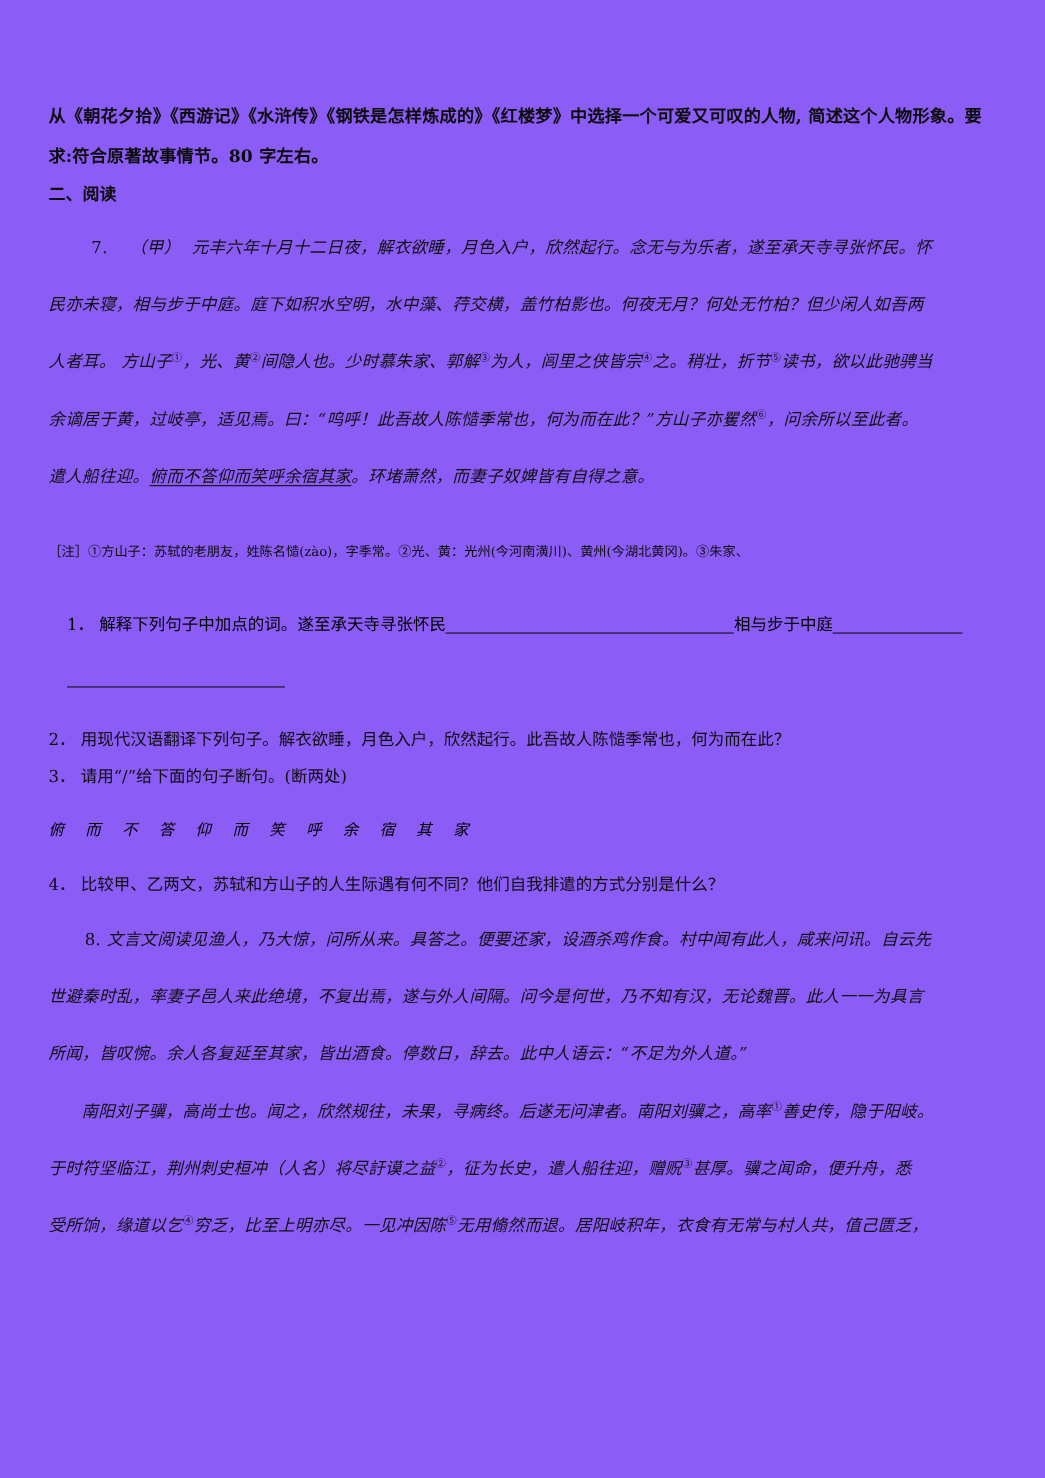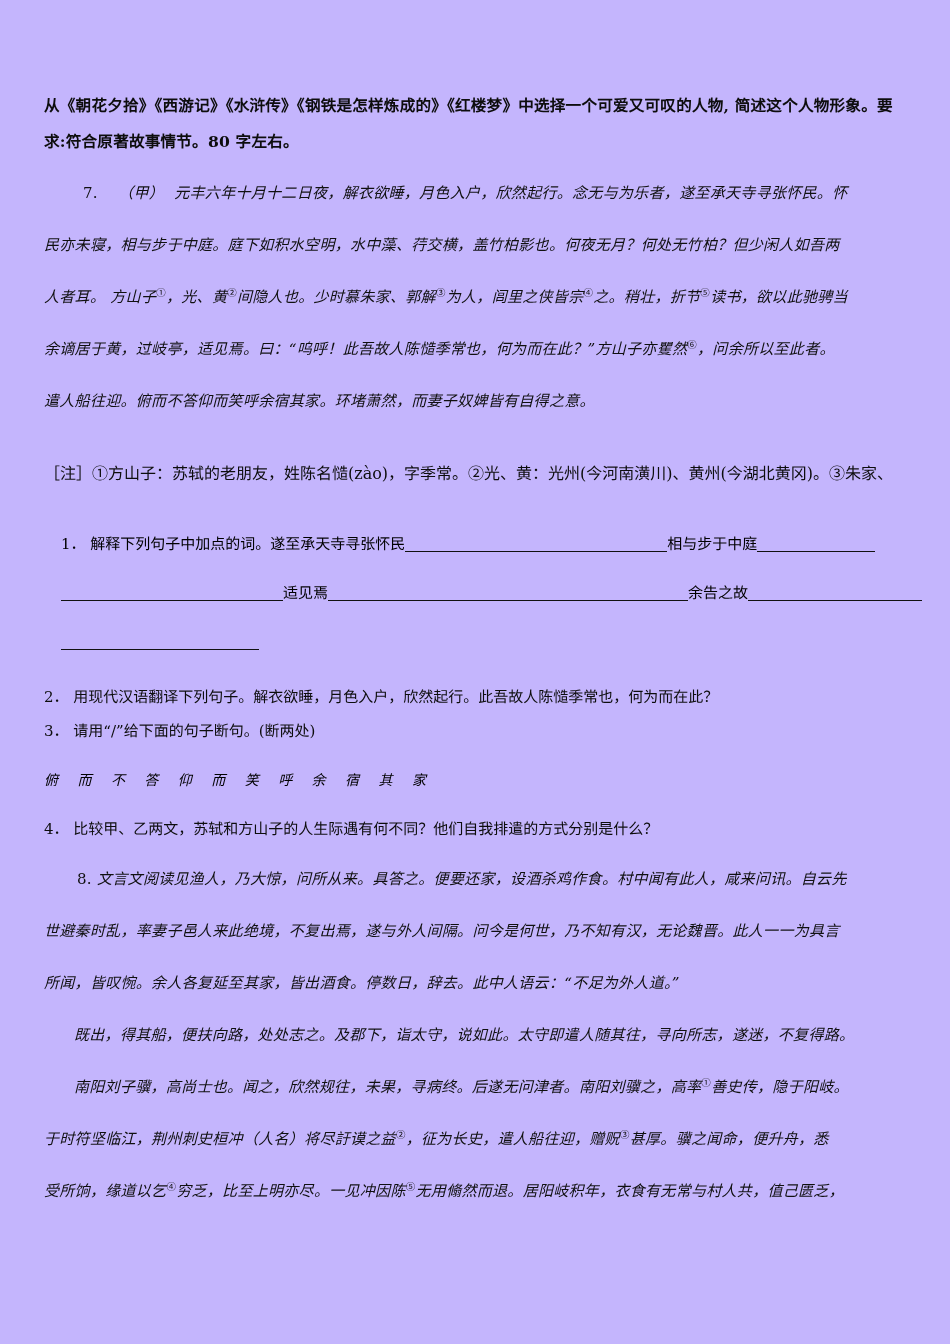--- a/index.html
+++ b/index.html
@@ -10,21 +10,21 @@
   }
   body {
     font-family: "DejaVu Serif", "Liberation Serif", serif;
     color: #000000;
   }
   .page {
     position: relative;
     width: 950px;
     height: 1344px;
     margin: 0 auto;
-    background: #c4b5fd;
+    background: #8b5cf6;
     overflow: hidden;
     box-sizing: border-box;
     padding: 88px 42px 0 44px;
   }
   
   .p {
     font-size: 15.2px;
     line-height: 35px;
     text-align: justify;
     text-justify: inter-ideograph;
@@ -49,21 +49,21 @@
     font-family: "DejaVu Serif", "Liberation Serif", serif;
     font-style: italic;
     font-size: 15px;
     line-height: 37px;
     text-align: justify;
     text-justify: inter-ideograph;
     letter-spacing: 0.3px;
     color: #101010;
   }
   .note-line {
-    font-size: 16px;
+    font-size: 12px;
     line-height: 33px;
     text-align: justify;
     text-justify: inter-ideograph;
     color: #0d0d0d;
   }
   .q {
     font-size: 15px;
     line-height: 34px;
     margin: 0;
     color: #0d0d0d;
@@ -74,20 +74,21 @@
     letter-spacing: 7.5px;
     font-style: italic;
   }
   sup.note-mark {
     font-size: 9.5px;
     vertical-align: super;
     font-style: normal;
     line-height: 0;
   }
   .underline-span {
+    text-decoration: underline;
     text-underline-offset: 3px;
     text-decoration-thickness: 1px;
   }
   
   .blank {
     display: inline-block;
     border-bottom: 1.1px solid #111;
     vertical-align: -3px;
     height: 14px;
   }
@@ -108,20 +109,21 @@
 </head>
 <body>
 
 <div class="page">
 
   <div>
     <p class="p bold-head">从《朝花夕拾》《西游记》《水浒传》《钢铁是怎样炼成的》《红楼梦》中选择一个可爱又可叹的人物, 简述这个人物形象。要</p>
     <p class="p bold-head">求:符合原著故事情节。80 字左右。</p>
   </div>
 
+  <p class="p section-title">二、阅读</p>
 
   <div>
 
     <p class="classical" style="text-indent:2.6em;"><span class="num">7.</span>&nbsp;&nbsp;&nbsp;&nbsp;<span>（甲）</span>&nbsp;&nbsp;<span>元丰六年十月十二日夜，解衣欲睡，月色入户，欣然起行。念无与为乐者，遂至承天寺寻张怀民。怀</span></p>
 
     <p class="classical">民亦未寝，相与步于中庭。庭下如积水空明，水中藻、荇交横，盖竹柏影也。何夜无月？何处无竹柏？但少闲人如吾两</p>
 
     <p class="classical"><span>人者耳。</span>&nbsp;<span>方山子</span><sup class="note-mark">①</sup><span>，光、黄</span><sup class="note-mark">②</sup><span>间隐人也。少时慕朱家、郭解</span><sup class="note-mark">③</sup><span>为人，闾里之侠皆宗</span><sup class="note-mark">④</sup><span>之。稍壮，折节</span><sup class="note-mark">⑤</sup><span>读书，欲以此驰骋当</span></p>
 
 
@@ -133,21 +135,20 @@
 
     <div>
       <p class="note-line">［注］①方山子：苏轼的老朋友，姓陈名慥(zào)，字季常。②光、黄：光州(今河南潢川)、黄州(今湖北黄冈)。③朱家、</p>
     </div>
 
     <div class="gap-sm"></div>
 
     <div>
       <p class="q1-line1"><span class="num">1．</span>&nbsp;<span>解释下列句子中加点的词。</span><span>遂至承天寺寻张怀民</span><span class="blank" style="width:262px;"></span><span>相与步于中庭</span><span class="blank" style="width:118px;"></span></p>
 
-      <p class="q1-line2"><span class="blank" style="width:222px;"></span><span>适见焉</span><span class="blank" style="width:360px;"></span><span>余告之故</span><span class="blank" style="width:174px;"></span></p>
 
       <p class="q1-line3"><span class="blank" style="width:198px;"></span></p>
     </div>
 
     <div class="gap-sm"></div>
 
     <p class="q"><span class="num">2．</span>&nbsp;<span>用现代汉语翻译下列句子。解衣欲睡，月色入户，欣然起行。此吾故人陈慥季常也，何为而在此？</span></p>
 
     <p class="q"><span class="num">3．</span>&nbsp;<span>请用“/”给下面的句子断句。(断两处)</span></p>
 
@@ -157,21 +158,20 @@
   </div>
 
   <div>
 
     <p class="classical" style="text-indent:2.2em;"><span class="num">8.</span>&nbsp;<span>文言文阅读</span><span>见渔人，乃大惊，问所从来。具答之。便要还家，设酒杀鸡作食。村中闻有此人，咸来问讯。自云先</span></p>
 
     <p class="classical">世避秦时乱，率妻子邑人来此绝境，不复出焉，遂与外人间隔。问今是何世，乃不知有汉，无论魏晋。此人一一为具言</p>
 
     <p class="classical">所闻，皆叹惋。余人各复延至其家，皆出酒食。停数日，辞去。此中人语云：“不足为外人道。”</p>
 
-    <p class="classical indent2">既出，得其船，便扶向路，处处志之。及郡下，诣太守，说如此。太守即遣人随其往，寻向所志，遂迷，不复得路。</p>
 
     <p class="classical indent2"><span>南阳刘子骥，高尚士也。闻之，欣然规往，未果，寻病终。后遂无问津者。南阳刘骥之，高率</span><sup class="note-mark">①</sup><span>善史传，隐于阳岐。</span></p>
 
     <p class="classical"><span>于时符坚临江，荆州刺史桓冲（人名）将尽訏谟之益</span><sup class="note-mark">②</sup><span>，征为长史，遣人船往迎，赠贶</span><sup class="note-mark">③</sup><span>甚厚。骥之闻命，便升舟，悉</span></p>
 
     <p class="classical"><span>受所饷，缘道以乞</span><sup class="note-mark">④</sup><span>穷乏，比至上明亦尽。一见冲因陈</span><sup class="note-mark">⑤</sup><span>无用翛然而退。居阳岐积年，衣食有无常与村人共，值己匮乏，</span></p>
 
   </div>
 
 </div>

